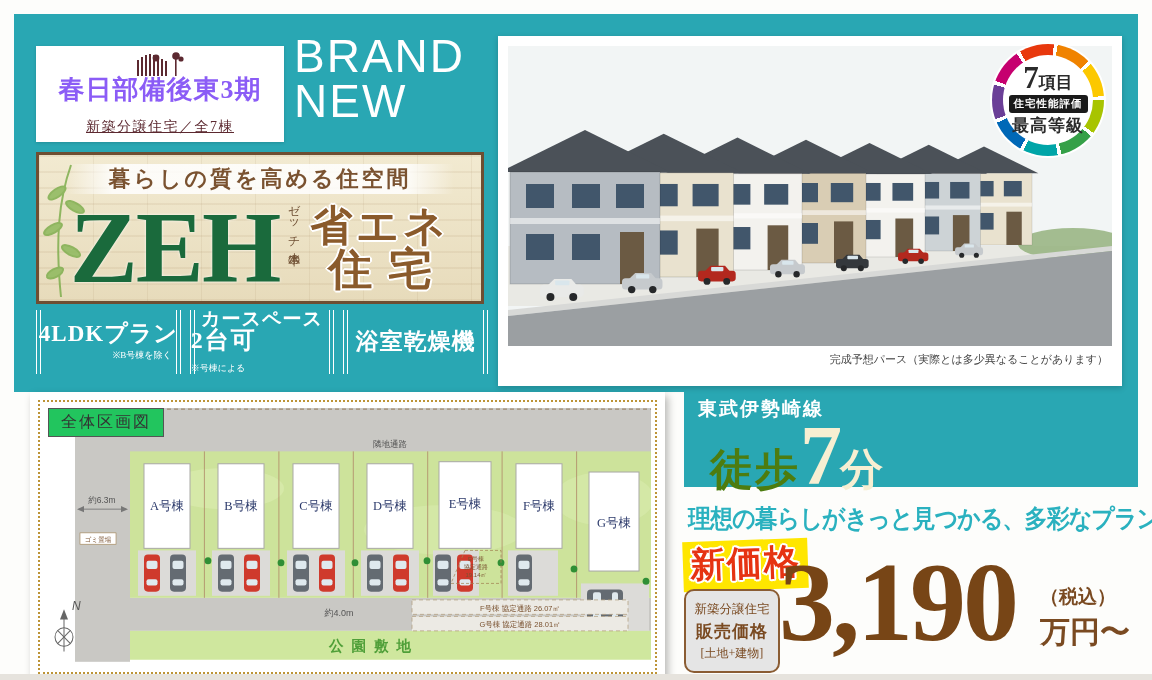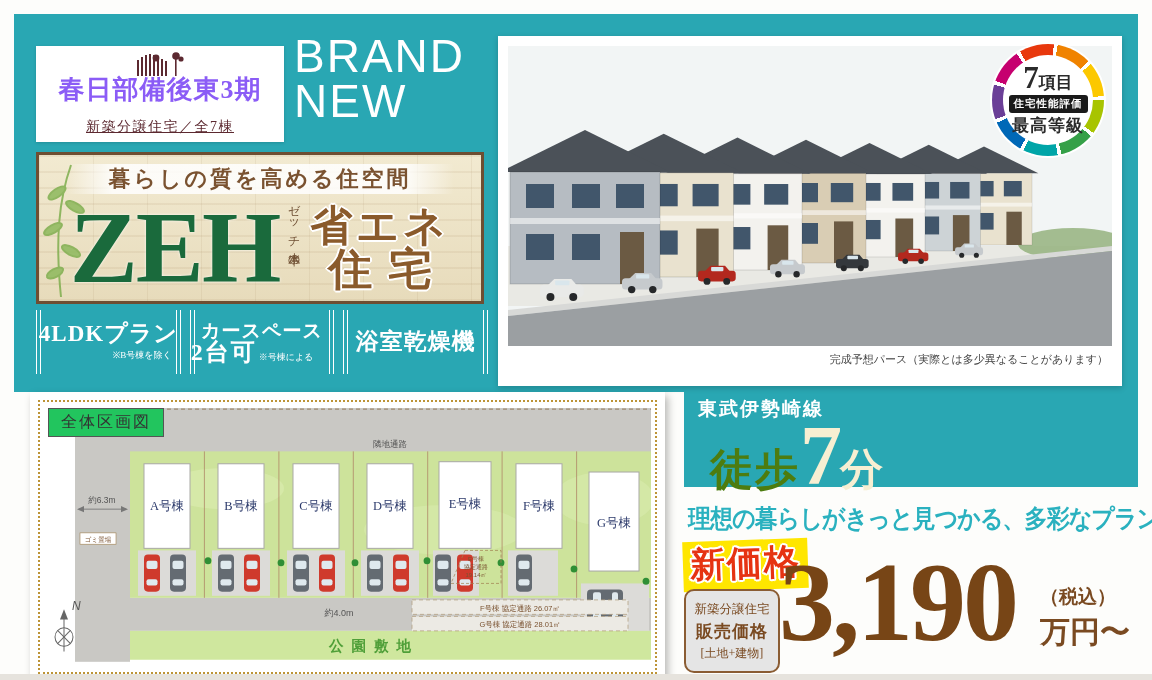--- a/index.html
+++ b/index.html
@@ -44,21 +44,21 @@
   .zeh-leaf{position:absolute;left:2px;top:4px;z-index:1;opacity:.85;}
 
   
   .features{position:absolute;left:36px;top:310px;width:452px;height:64px;display:flex;gap:9px;}
   .feature{position:relative;flex:1;color:#fff;text-align:center;display:flex;flex-direction:column;
            justify-content:center;border-left:1px solid #fff;border-right:1px solid #fff;}
   .feature::before{content:"";position:absolute;top:0;bottom:0;left:3px;border-left:1px solid #fff;}
   .feature::after{content:"";position:absolute;top:0;bottom:0;right:3px;border-right:1px solid #fff;}
   .f-label{font-size:23px;font-weight:bold;letter-spacing:1px;line-height:1.05;}
   .f-label-sm{font-size:19px;font-weight:bold;letter-spacing:1px;line-height:1.0;}
-  .f-row2{display:flex;align-items:baseline;justify-content:flex-start;gap:2px;}
+  .f-row2{display:flex;align-items:baseline;justify-content:center;gap:10px;flex-direction:column;}
   .f-label2{font-size:24px;font-weight:bold;letter-spacing:2px;line-height:1.0;}
   .f-note{font-size:9px;letter-spacing:0;}
   .f-note-r{display:block;text-align:right;padding-right:8px;margin-top:2px;}
 
   
   .photo-frame{position:absolute;left:498px;top:36px;width:624px;height:350px;background:#fff;
                box-shadow:0 2px 6px rgba(0,0,0,.2);box-sizing:border-box;padding:10px 10px 0 10px;}
   .photo-frame svg{display:block;}
   .photo-caption{font-family:"Liberation Sans","DejaVu Sans",sans-serif;font-size:11px;color:#444;
                text-align:right;padding:6px 4px 0 0;letter-spacing:0;}

